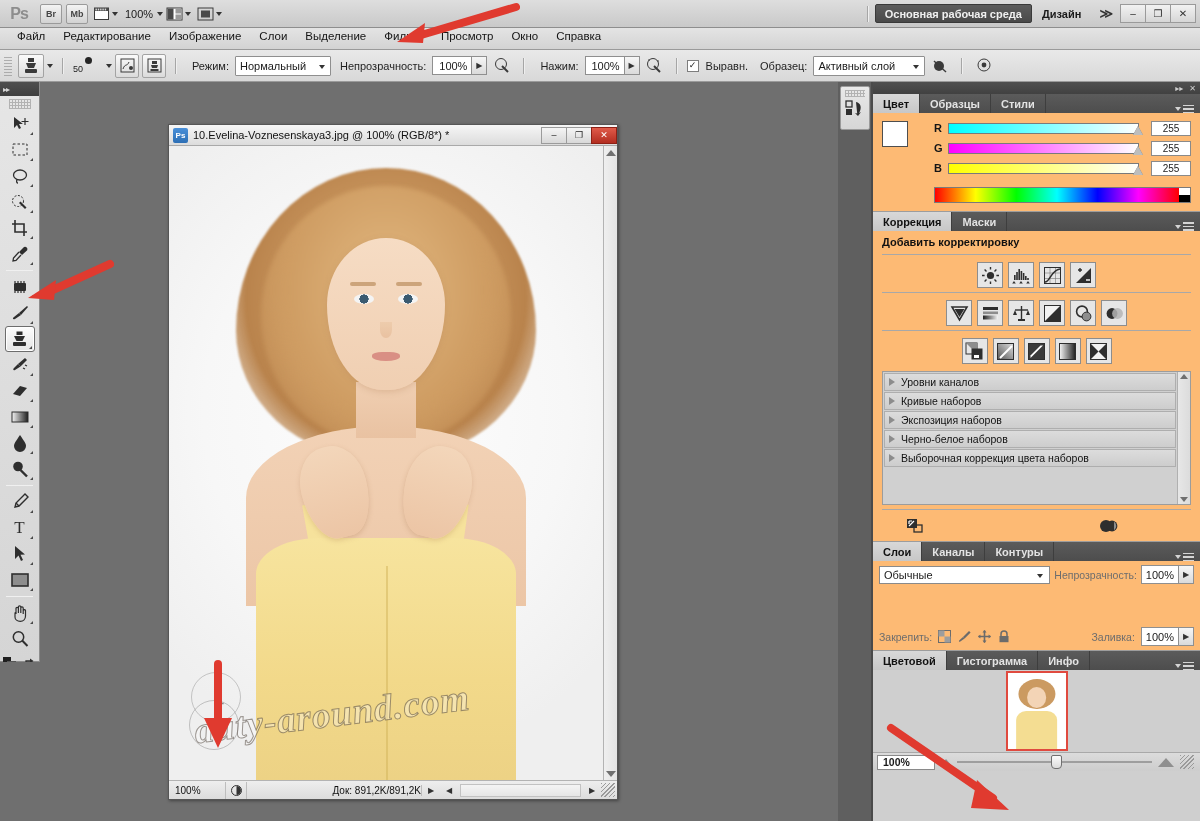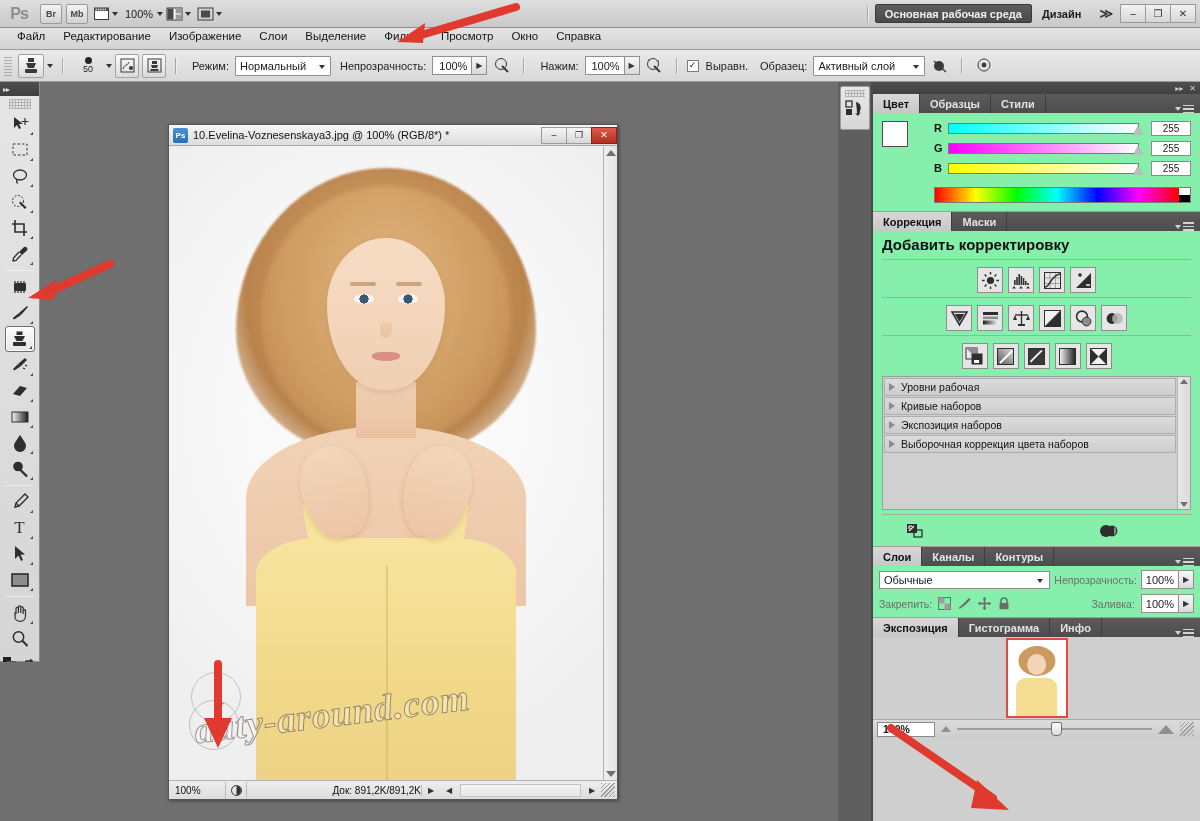--- a/index.html
+++ b/index.html
@@ -69,21 +69,21 @@
   }
   .grip{ width:8px; height:22px;
     background-image:repeating-linear-gradient(0deg,#9b9b9b 0 1px,transparent 1px 3px);
     background-size:2px 3px; background-repeat:repeat;
     opacity:.75; margin-right:3px;
   }
   .toolpreview{
     width:26px;height:24px;border:1px solid #a3a3a3;background:linear-gradient(#fafafa,#dcdcdc);
     display:flex;align-items:center;justify-content:center;border-radius:2px;
   }
-  .brushsize{ width:30px; text-align:center; line-height:1; }
+  .brushsize{ width:30px; line-height:1; }
   .brushdot{ width:7px;height:7px;border-radius:50%;background:#262626;margin:0 auto 1px; }
   .brushnum{ font-size:9px; color:#222; }
   .sqbtn{
     width:24px;height:24px;border:1px solid #a3a3a3;background:linear-gradient(#fafafa,#dbdbdb);
     border-radius:2px; display:flex;align-items:center;justify-content:center;
   }
   .lbl{ font-size:11px; color:#1f1f1f; margin:0 3px 0 6px; }
   .select{
     height:20px; border:1px solid #8f8f8f; background:#fff; display:flex; align-items:center;
     padding:0 4px; font-size:11px; position:relative; border-radius:1px;
@@ -233,21 +233,21 @@
     background-image:repeating-linear-gradient(90deg,#9d9d9d 0 1px,transparent 1px 3px),
                      repeating-linear-gradient(0deg,#9d9d9d 0 1px,transparent 1px 3px);
     opacity:.7; margin-bottom:3px;}
   .dock{
     position:absolute; left:872px; top:82px; width:328px; height:739px;
     background:#cfcfcf; border-left:1px solid #4a4a4a;
   }
   .dockhead{ height:12px; background:linear-gradient(#4f4f4f,#414141); display:flex;
              align-items:center; justify-content:flex-end; padding-right:4px; gap:6px; }
   .dockhead span{ color:#cfcfcf; font-size:8px; }
-  .panel{ border-bottom:1px solid #9d9d9d; background:#86efac; }
+  .panel{ border-bottom:1px solid #9d9d9d; background:#fdba74; }
   .tabrow{
     height:19px; display:flex; align-items:flex-end;
     background:linear-gradient(#5b5b5b,#4d4d4d); position:relative;
   }
   .ptab{
     height:19px; padding:0 10px; display:flex; align-items:center;
     font-size:11px; font-weight:bold; color:#e3e3e3;
     border-right:1px solid #3e3e3e;
   }
   .ptab.active{ background:linear-gradient(#d8d8d8,#c7c7c7); color:#111; }
@@ -271,21 +271,21 @@
   .thumb{ position:absolute; right:-5px; top:2px; width:0;height:0;
     border-left:5px solid transparent;border-right:5px solid transparent;border-bottom:9px solid #bdbdbd;
     filter:drop-shadow(0 0 0 #6d6d6d); }
   .valbox{ width:40px;height:15px;border:1px solid #8a8a8a;background:#fff; margin-left:12px;
     font-size:10px; display:flex; align-items:center; justify-content:center; }
   .spectrum{ height:16px; margin:2px 9px 8px 61px; display:flex; border:1px solid #7a7a7a; }
   .spectrum .bar{ flex:1; background:linear-gradient(90deg,#ff0000,#ffff00,#00ff00,#00ffff,#0000ff,#ff00ff,#ff0000); }
   .spectrum .wk{ width:11px; background:linear-gradient(#ffffff 50%,#000000 50%); }
 
   
-  .adjtitle{ font-size:15px; font-weight:bold; color:#111; padding:5px 9px 4px; }
+  .adjtitle{ font-size:11px; font-weight:bold; color:#111; padding:5px 9px 4px; }
   .hr{ height:1px; background:#a8a8a8; margin:2px 9px 5px; }
   .iconrow{ display:flex; justify-content:center; gap:5px; padding:2px 0; }
   .aicon{ width:26px;height:26px;border:1px solid #8d8d8d; background:#e6e6e6;
     display:flex;align-items:center;justify-content:center; }
   .presetlist{ margin:5px 9px 4px; border:1px solid #9c9c9c; background:#d0d0d0;
     height:134px; overflow:hidden; position:relative; }
   .prow{ height:18px; margin:1px 14px 1px 1px; background:linear-gradient(#dcdcdc,#cdcdcd);
     border:1px solid #aeaeae; display:flex; align-items:center; font-size:10.5px; color:#111; padding-left:4px; }
   .prow .tri{ width:0;height:0;border-top:4px solid transparent;border-bottom:4px solid transparent;
     border-left:6px solid #8c8c8c; margin-right:6px; }
@@ -293,21 +293,21 @@
     background:linear-gradient(90deg,#e7e7e7,#dcdcdc); border-left:1px solid #b0b0b0;
     display:flex; flex-direction:column; justify-content:space-between; align-items:center; padding:2px 0; }
   .adjfoot{ display:flex; align-items:center; padding:3px 9px 5px; }
   .adjfoot .g1{ margin-left:24px; } .adjfoot .g2{ margin-left:auto; margin-right:72px; }
 
   
   .lrow1{ display:flex; align-items:center; padding:4px 6px 3px; gap:4px; }
   .blendsel{ flex:1; height:18px; border:1px solid #8a8a8a; background:#fff; position:relative;
     display:flex;align-items:center; padding-left:4px; font-size:11px; }
   .dimlbl{ font-size:10.5px; color:#6d6d6d; }
-  .lrow2{ display:flex; align-items:center; padding:2px 6px 4px; gap:6px; }
+  .lrow2{ display:flex; align-items:center; padding:2px 6px 4px; gap:6px;margin-top:38px; }
   .lockicons{ display:flex; gap:7px; align-items:center; }
   .layerlist{ background:#c6c6c6; height:96px; position:relative; border-top:1px solid #ababab; }
   .layeritem{ display:flex; align-items:center; height:40px; background:#2196f3; color:#fff; position:relative; }
   .eyecol{ width:26px; display:flex; align-items:center; justify-content:center; background:#bdbdbd; height:100%; color:#222; }
   .thumb-l{ width:30px;height:34px;border:1px solid #ffffff; margin-left:4px; overflow:hidden; position:relative; background:#fff; }
   .layername{ font-size:11px; font-style:italic; margin-left:12px; }
   .locksm{ margin-left:auto; margin-right:26px; font-size:12px; }
   .llscroll{ position:absolute; right:0; top:0; bottom:0; width:13px;
     background:linear-gradient(90deg,#e7e7e7,#dcdcdc); border-left:1px solid #b0b0b0; }
 
@@ -944,32 +944,36 @@
             <rect x="1.5" y="1.5" width="16" height="16" fill="#f2f2f2" stroke="#2e2e2e"></rect>
             <path d="M1.5 1.5 L9.5 9.5 L1.5 17.5 Z" fill="#2e2e2e"></path>
             <path d="M17.5 1.5 L9.5 9.5 L17.5 17.5 Z" fill="#2e2e2e"></path>
           </svg>
         </div>
       </div>
 
       <div class="presetlist">
         <div class="prow">
             <i class="tri"></i>
-            <span>Уровни рабочая</span>
+            <span>Уровни каналов</span>
           </div>
         <div class="prow">
             <i class="tri"></i>
             <span>Кривые наборов</span>
           </div>
         <div class="prow">
             <i class="tri"></i>
             <span>Экспозиция наборов</span>
           </div>
         <div class="prow">
             <i class="tri"></i>
+            <span>Черно-белое наборов</span>
+          </div>
+        <div class="prow">
+            <i class="tri"></i>
             <span>Выборочная коррекция цвета наборов</span>
           </div>
         <div class="plistscroll">
           <div style="width:0;height:0;border-left:4px solid transparent;border-right:4px solid transparent;border-bottom:5px solid #6f6f6f"></div>
           <div style="width:0;height:0;border-left:4px solid transparent;border-right:4px solid transparent;border-top:5px solid #6f6f6f"></div>
         </div>
       </div>
 
       <div class="hr"></div>
       <div class="adjfoot">
@@ -1038,21 +1042,21 @@
         <div style="display:flex">
           <div class="numbox" style="min-width:38px">100%</div>
           <div class="stepper">▶</div>
         </div>
       </div>
 
     </div>
 
     <div class="panel" style="border-bottom:none">
       <div class="tabrow">
-        <div class="ptab active">Экспозиция</div>
+        <div class="ptab active">Цветовой</div>
         <div class="ptab">Гистограмма</div>
         <div class="ptab">Инфо</div>
         <div class="pmenu">
           <i class="caret"></i>
           <div class="bars"></div>
         </div>
       </div>
       <div class="navbody">
         <div class="navthumb">
           <div class="mini">

